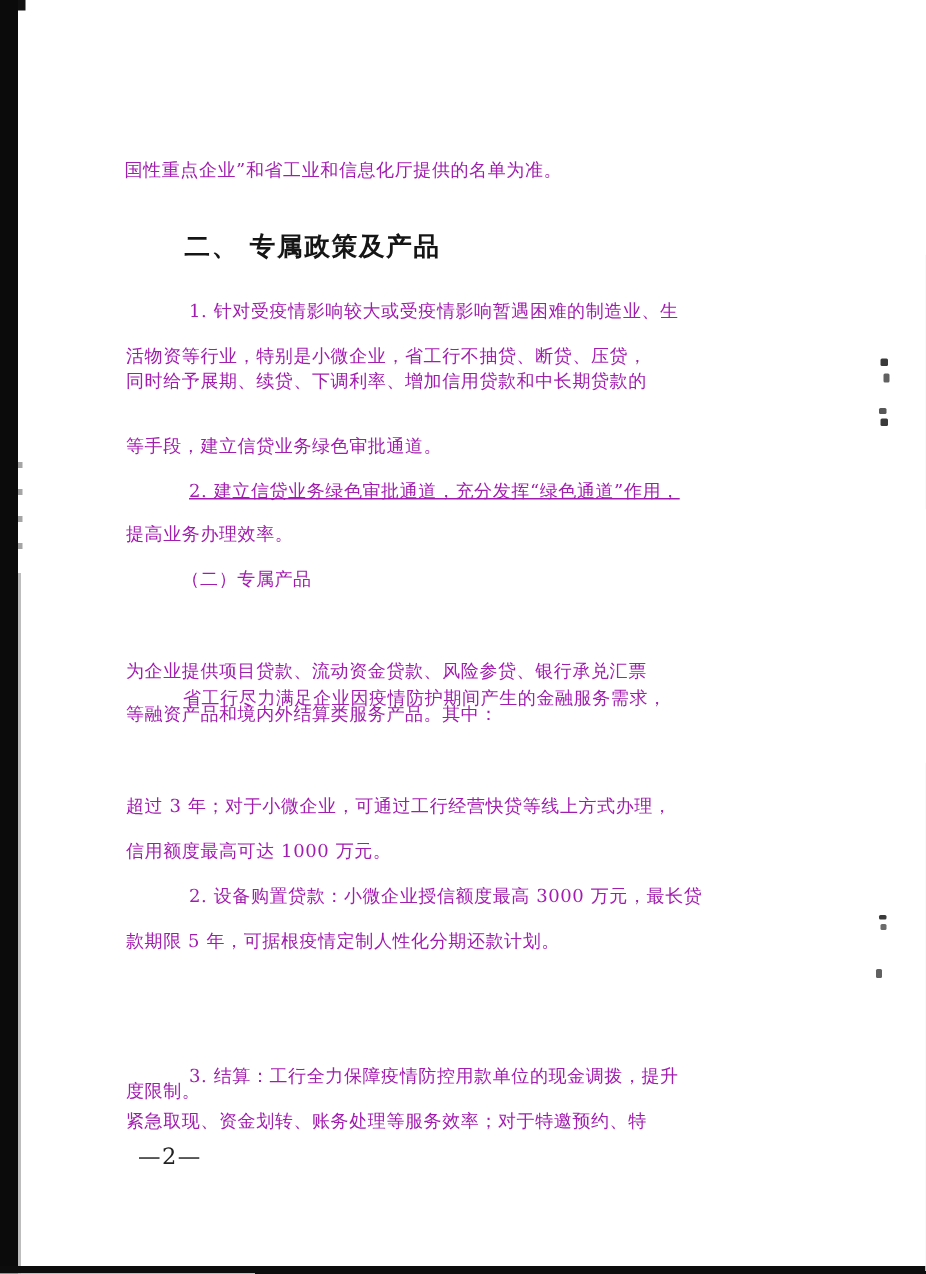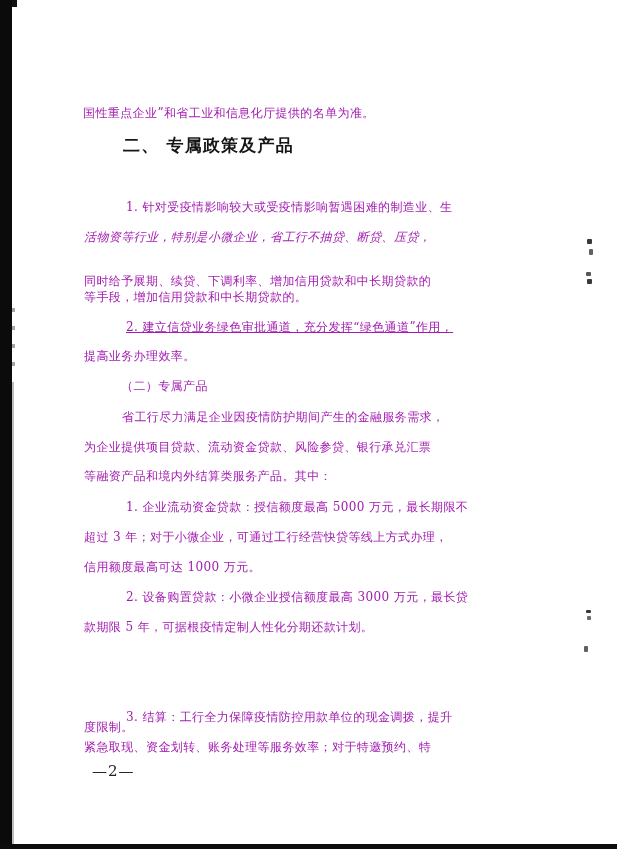--- a/index.html
+++ b/index.html
@@ -42,30 +42,31 @@
     position:absolute;
     white-space:pre;
     font-size:12px;
     letter-spacing:0.4px;
     line-height:19px;
     color:#a21caf;
     text-rendering:optimizeLegibility;
   }
   .flush{left:84px;}
   .first{left:83px;}
-  .ind{left:122px;}
+  .ind{left:122px;margin-top:48px;}
   .num{left:126px;}
   .sub{left:121px;}
   .heading{
     left:123px;
     font-family:"DejaVu Sans","Liberation Sans",sans-serif;
     font-weight:700;
     font-size:17px;
     letter-spacing:1.2px;
     color:#151515;
+    margin-top:20px;
   }
   .pagenum{
     position:absolute;left:92px;top:762px;
     font-size:15px;letter-spacing:1px;color:#222;
     white-space:pre;
   }
 </style>
 </head>
 <body>
 
@@ -85,30 +86,29 @@
   <div class="speck" style="left:589px;top:249px;width:4px;height:6px;opacity:.8;"></div>
   <div class="speck" style="left:586px;top:272px;width:5px;height:4px;opacity:.85;"></div>
   <div class="speck" style="left:587px;top:279px;width:5px;height:5px;"></div>
   <div class="speck" style="left:586px;top:610px;width:5px;height:3px;"></div>
   <div class="speck" style="left:587px;top:616px;width:4px;height:4px;opacity:.75;"></div>
   <div class="speck" style="left:584px;top:646px;width:4px;height:6px;opacity:.8;"></div>
 
   <div class="line first" style="top:104px;">国性重点企业”和省工业和信息化厅提供的名单为准。</div>
   <div class="line heading" style="top:136px;">二、 专属政策及产品</div>
   <div class="line num" style="top:198px;">1. 针对受疫情影响较大或受疫情影响暂遇困难的制造业、生</div>
-  <div class="line flush" style="top:228px;font-style:italic;">活物资等行业，特别是小微企业，省工行不抽贷、断贷、压贷，</div>
-  <div class="line flush" style="top:272px;">同时给予展期、续贷、下调利率、增加信用贷款和中长期贷款的</div>
-  <div class="line flush" style="top:288px;">等手段，增加信用贷款和中长期贷款的。</div>
+  <div class="line flush" style="top:228px;">活物资等行业，特别是小微企业，省工行不抽贷、断贷、压贷，</div>
+  <div class="line flush" style="top:246px;font-family:Liberation Mono, monospace;">同时给予展期、续贷、下调利率、增加信用贷款和中长期贷款的</div>
+  <div class="line flush" style="top:288px;">等手段，建立信贷业务绿色审批通道。</div>
   <div class="line num" style="top:318px;text-decoration:underline;">2. 建立信贷业务绿色审批通道，充分发挥“绿色通道”作用，</div>
   <div class="line flush" style="top:348px;font-family:Liberation Mono, monospace;">提高业务办理效率。</div>
   <div class="line sub" style="top:377px;">（二）专属产品</div>
   <div class="line ind" style="top:408px;">省工行尽力满足企业因疫情防护期间产生的金融服务需求，</div>
   <div class="line flush" style="top:467px;">等融资产品和境内外结算类服务产品。其中：</div>
   <div class="line flush" style="top:438px;">为企业提供项目贷款、流动资金贷款、风险参贷、银行承兑汇票</div>
-  <div class="line num" style="top:498px;">1. 企业流动资金贷款：授信额度最高 5000 万元，最长期限不</div>
   <div class="line flush" style="top:528px;">超过 3 年；对于小微企业，可通过工行经营快贷等线上方式办理，</div>
   <div class="line flush" style="top:558px;">信用额度最高可达 1000 万元。</div>
   <div class="line num" style="top:588px;">2. 设备购置贷款：小微企业授信额度最高 3000 万元，最长贷</div>
   <div class="line flush" style="top:618px;">款期限 5 年，可据根疫情定制人性化分期还款计划。</div>
   <div class="line flush" style="top:718px;">度限制。</div>
   <div class="line num" style="top:708px;">3. 结算：工行全力保障疫情防控用款单位的现金调拨，提升</div>
   <div class="line flush" style="top:738px;">紧急取现、资金划转、账务处理等服务效率；对于特邀预约、特</div>
 
   <div class="pagenum">—2—</div>
 

